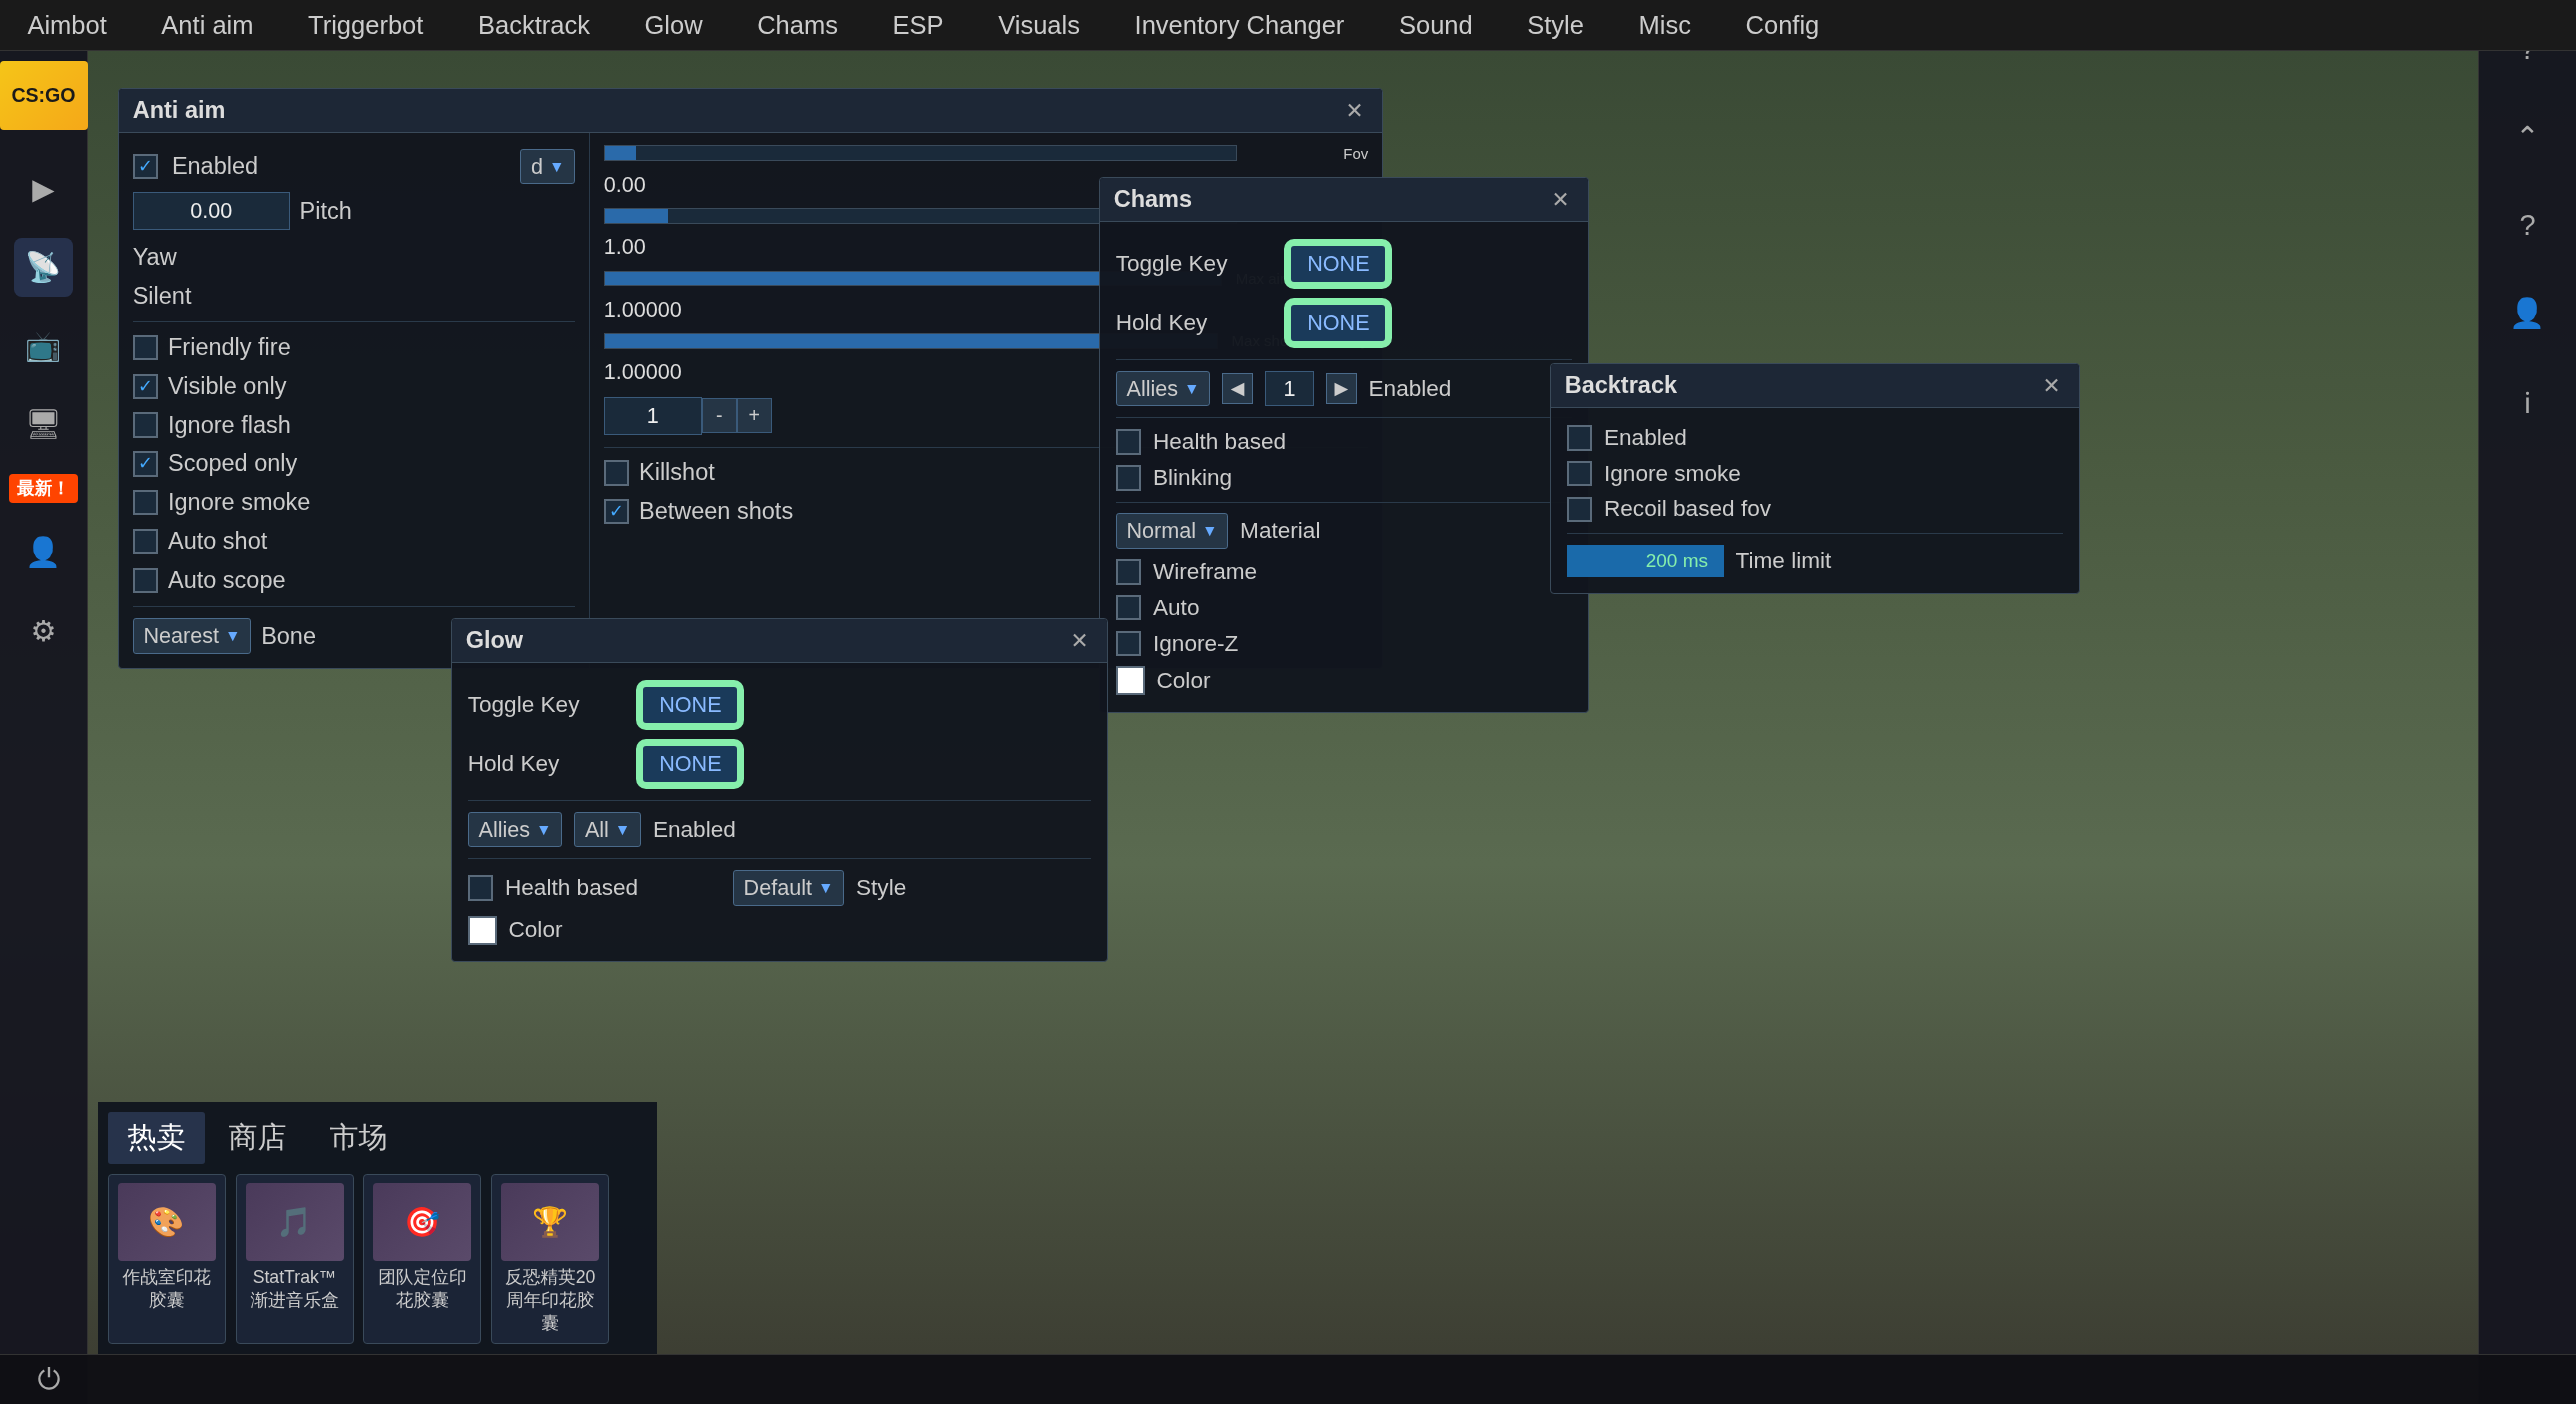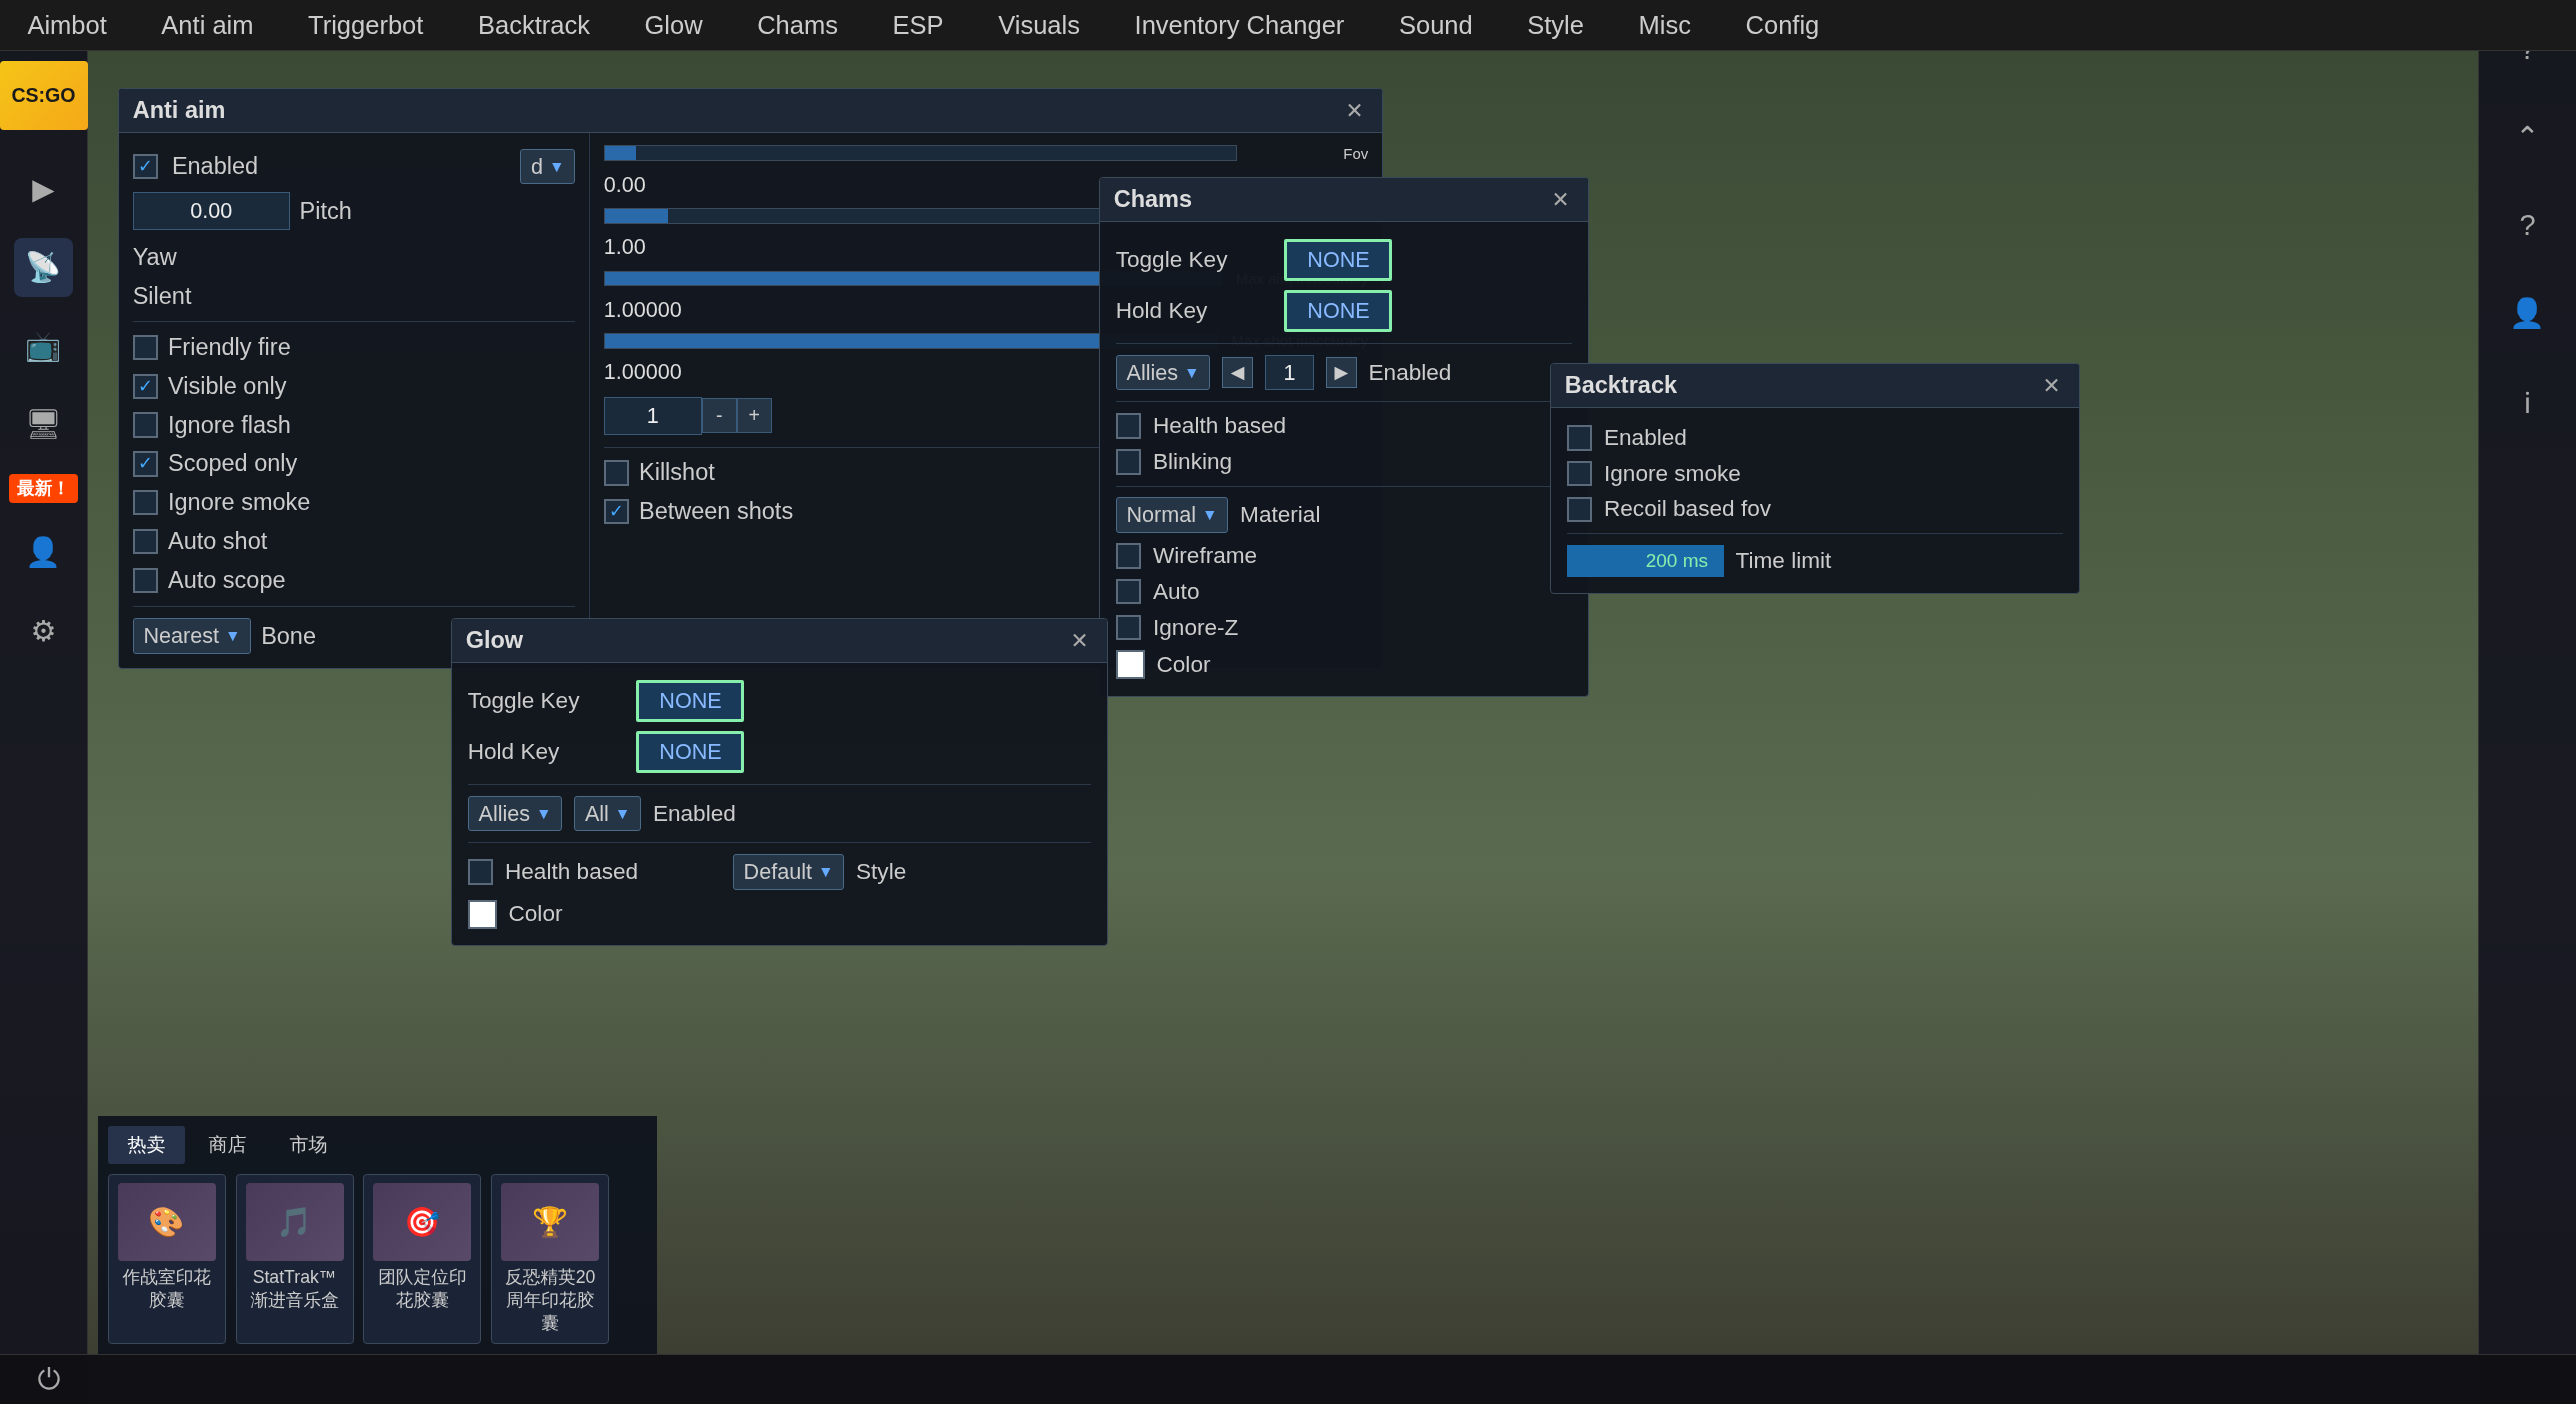--- a/index.html
+++ b/index.html
@@ -198,28 +198,28 @@
     
     .enabled-row {
       display: flex;
       align-items: center;
       gap: 13.7px;
       padding: 7.8px 0;
     }
 
     .key-btn {
       background: #1a3a5a;
-      border: 3px solid #86efac;
+      border: 7px solid #86efac;
       color: #8abaff;
       padding: 4.9px 15.7px;
       cursor: pointer;
       font-size: 21.6px;
-      border-radius: 2px;
+      border-radius: 10px;
       min-width: 108px;
-      text-align: center;
+      text-align: left;
     }
 
     .input-spinbox {
       display: flex;
       align-items: center;
       gap: 0;
     }
     .spin-input {
       background: #1a2a3a;
       border: 1px solid #3a5a7a;
@@ -312,21 +312,21 @@
       z-index: 10;
       padding: 9.8px;
     }
     .store-tabs {
       display: flex;
       gap: 3.9px;
       margin-bottom: 9.8px;
     }
     .store-tab {
       color: #ccc;
-      font-size: 19px;
+      font-size: 29px;
       padding: 5.9px 19.6px;
       cursor: pointer;
       border-radius: 2.9px;
     }
     .store-tab.active {
       background: rgba(60,80,120,0.5);
       color: #fff;
     }
     .store-items {
       display: flex;

